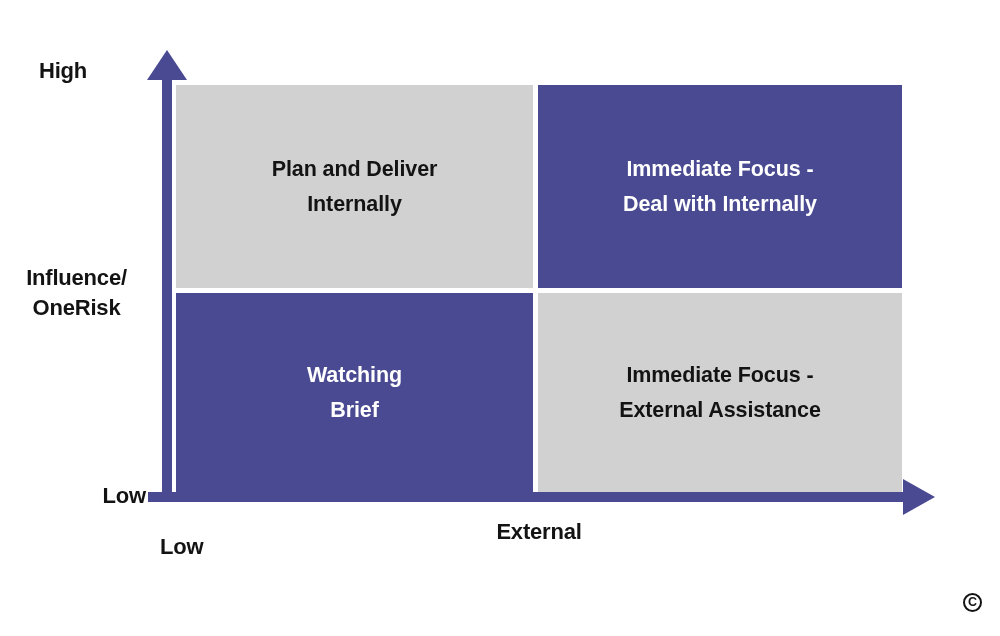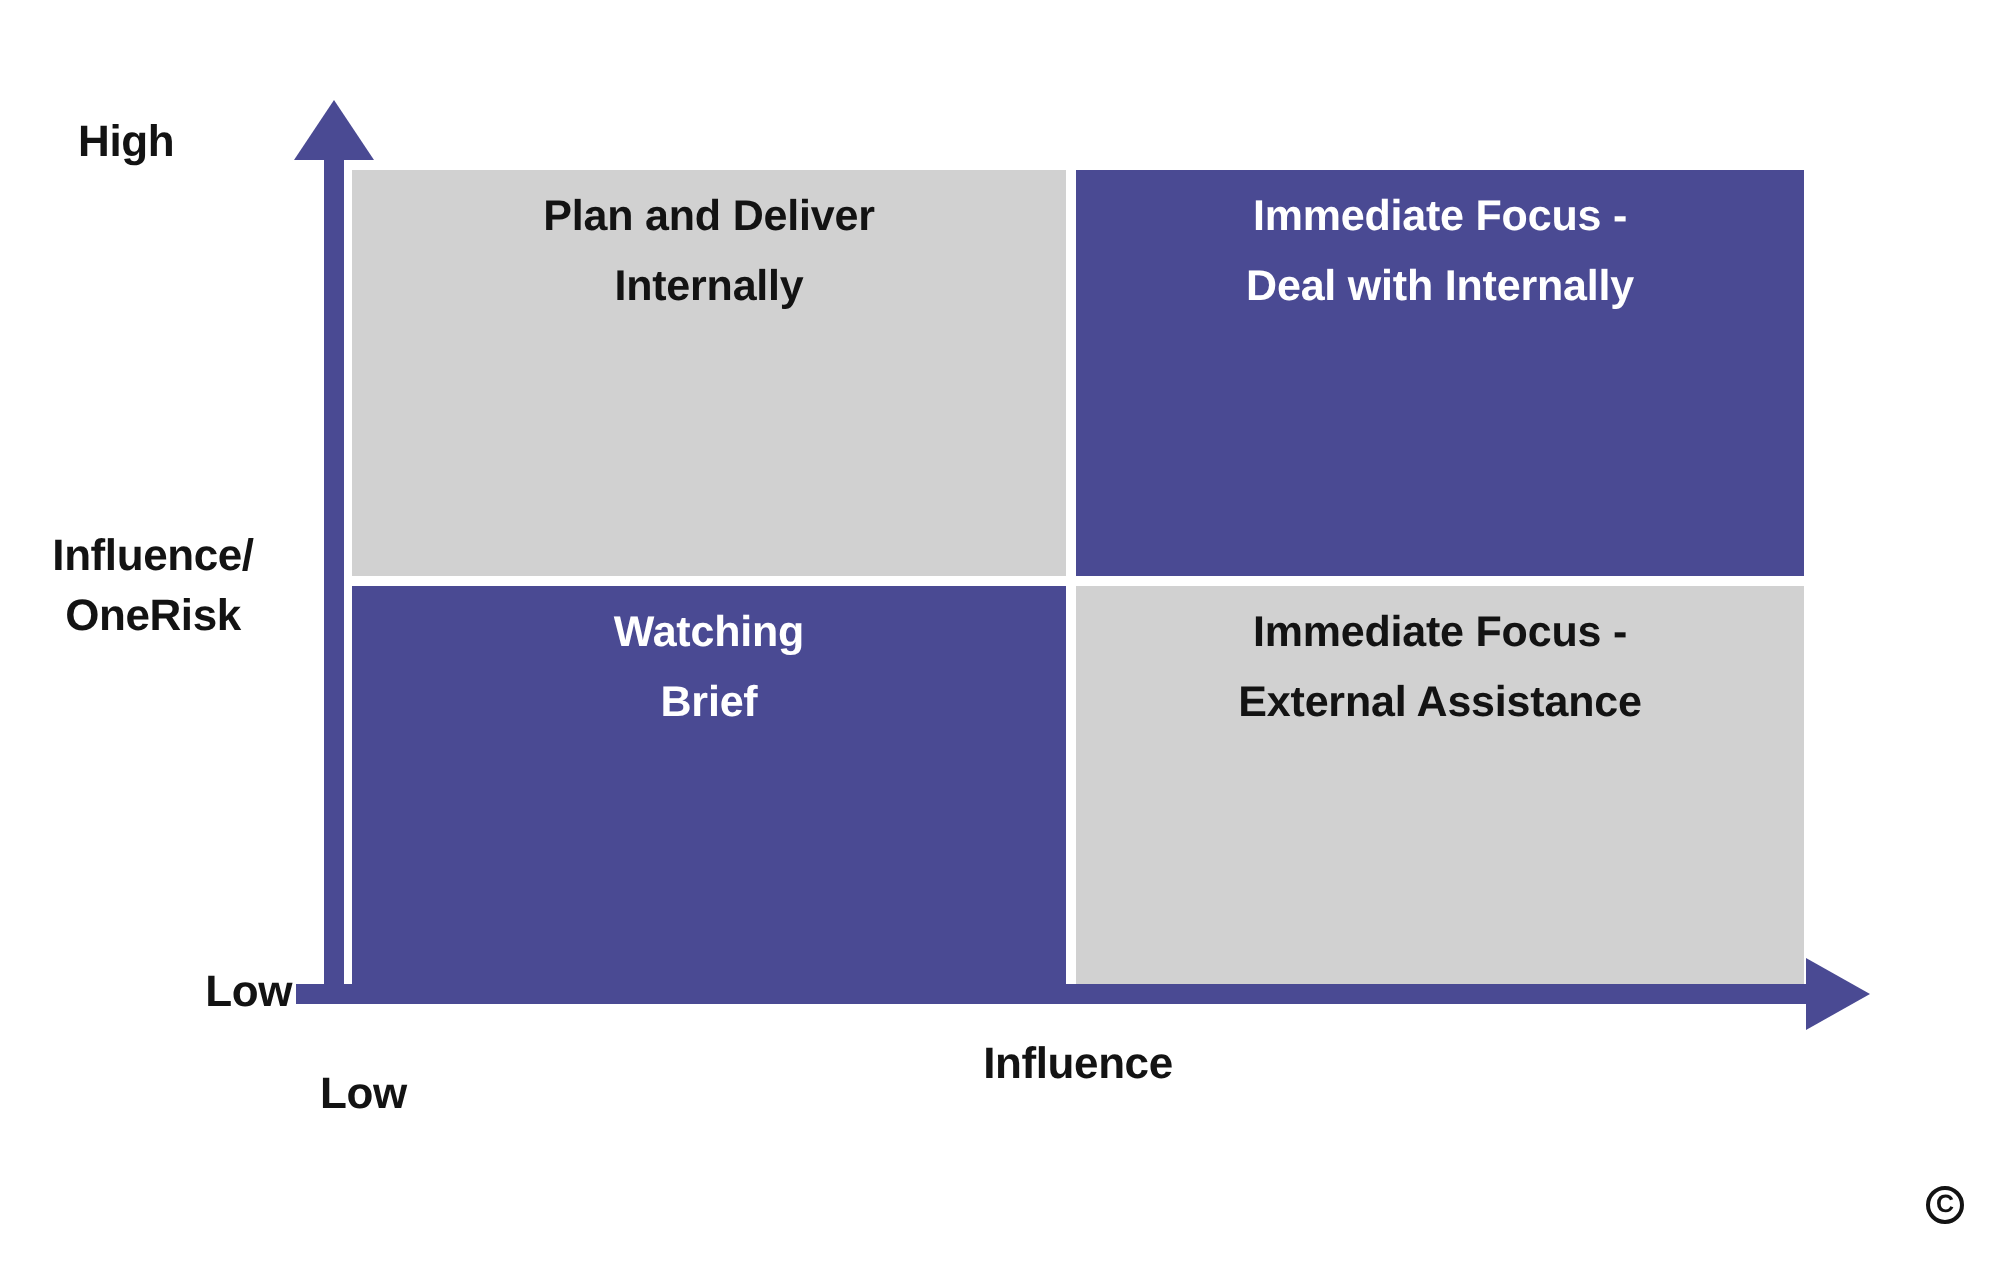--- a/index.html
+++ b/index.html
@@ -37,21 +37,21 @@
     top: 85px;
     width: 726px;
     height: 407px;
     display: grid;
     grid-template-columns: 357px 5px 364px;
     grid-template-rows: 203px 5px 199px;
   }
 
   .cell {
     display: flex;
-    align-items: flex-start;
+    align-items: center;
     justify-content: center;
     text-align: center;
     padding: 6px 14px;
   }
   .cell-text {
     font-size: 21.5px;
     font-weight: bold;
     line-height: 1.62;
     letter-spacing: -0.1px;
     white-space: pre-line;
@@ -175,19 +175,19 @@
 
   <div class="axis-label" id="label-high">High</div>
 
   <div class="axis-label" id="label-y-title">Influence/
 OneRisk</div>
 
   <div class="axis-label" id="label-low-y">Low</div>
 
   <div class="axis-label" id="label-low-x">Low</div>
 
-  <div class="axis-label" id="label-x-title">Influence</div>
+  <div class="axis-label" id="label-x-title">External</div>
 
   <div class="footer">
     <span class="copy-mark">C</span>
   </div>
 
 </div>
 
 </body></html>

